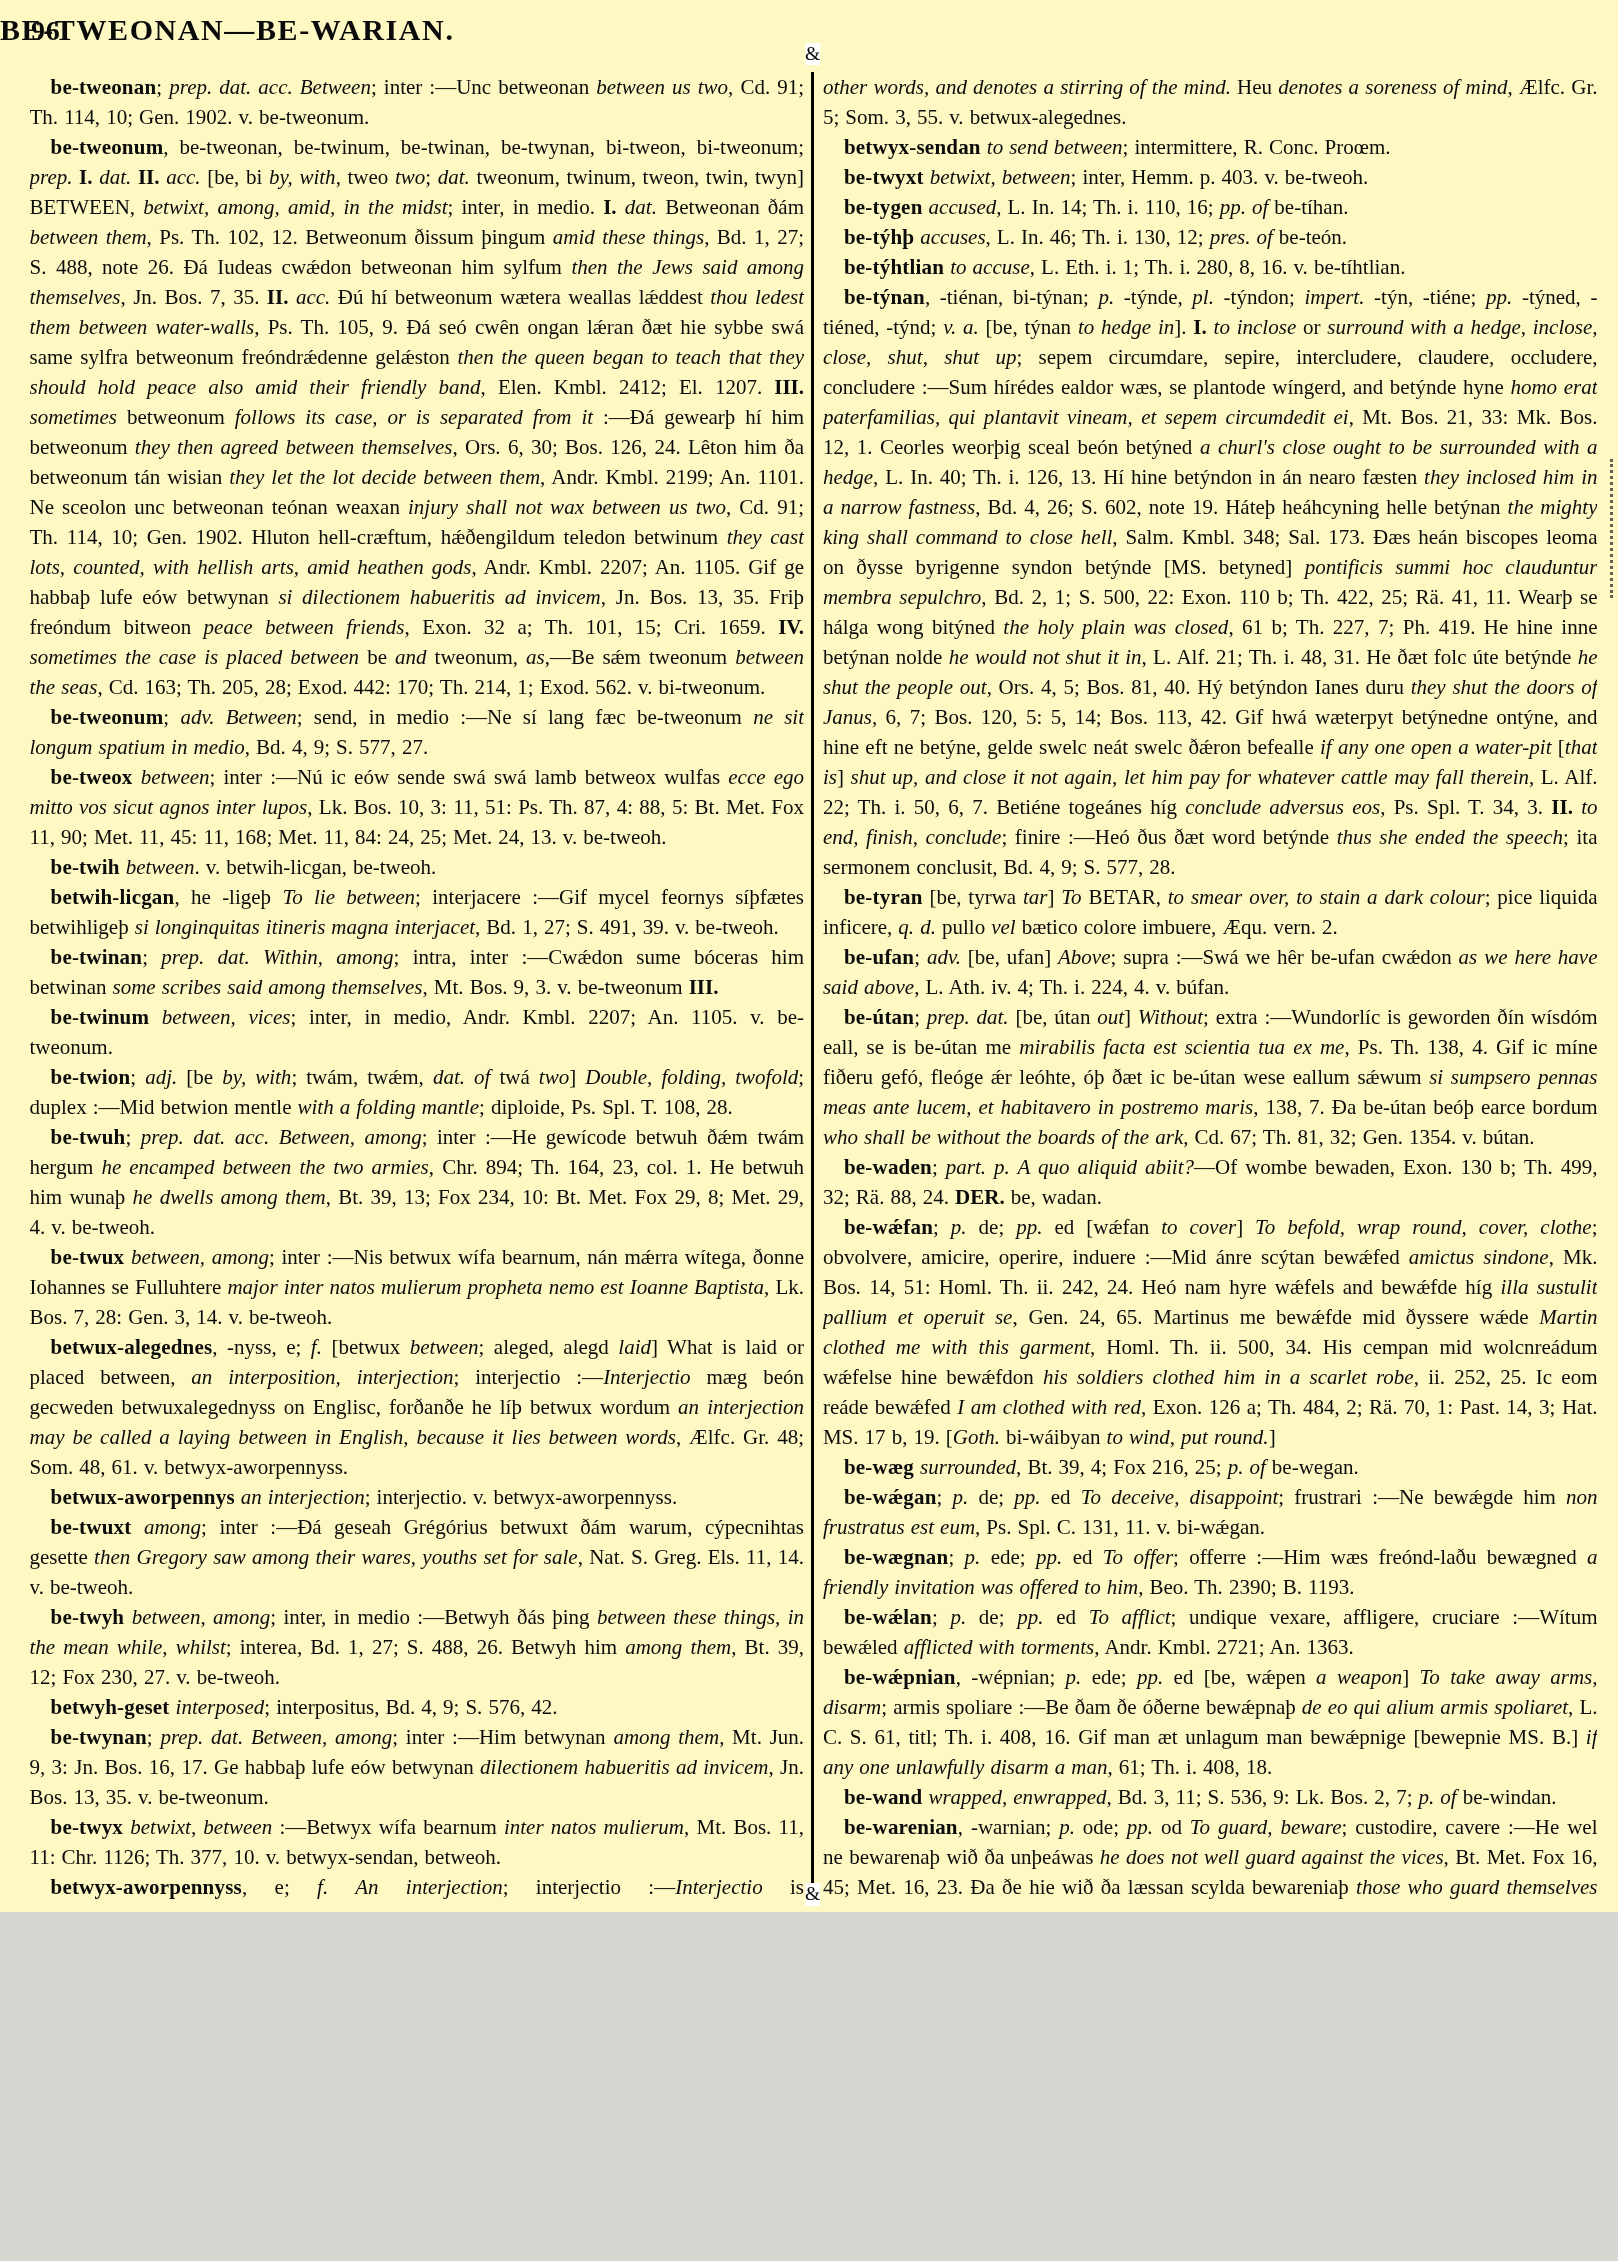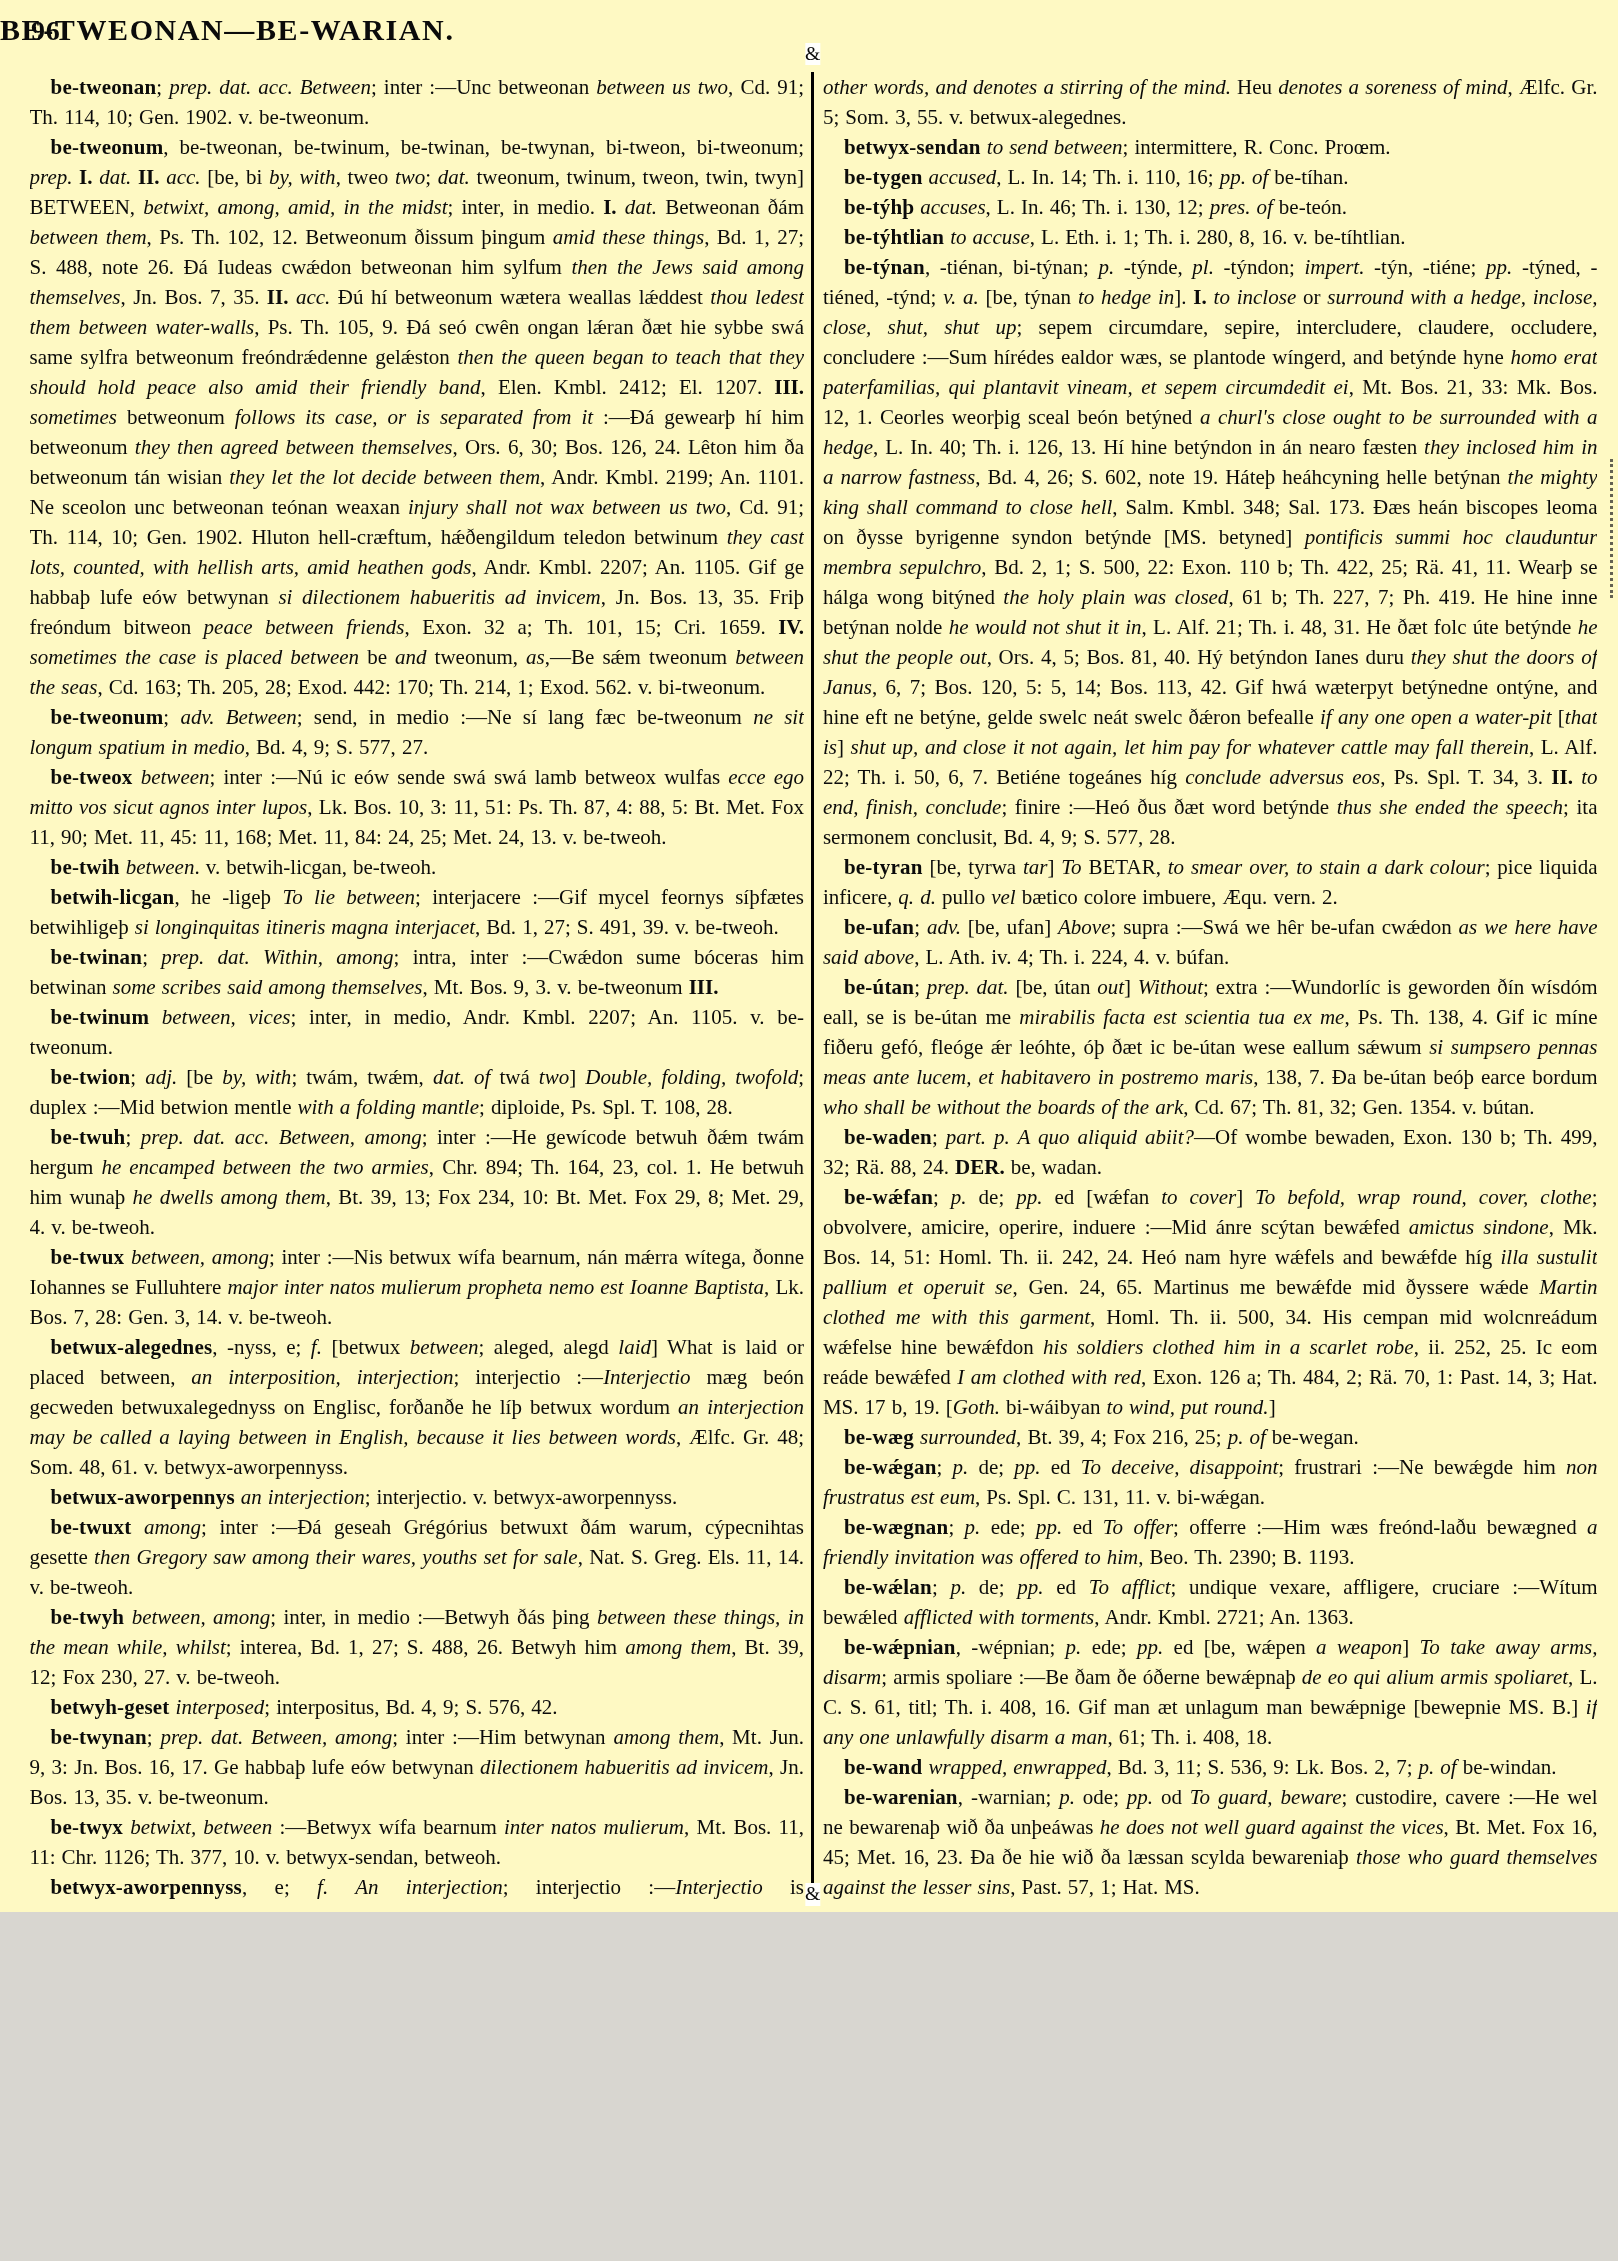--- a/index.html
+++ b/index.html
@@ -56,20 +56,21 @@
         <p class="entry"><b class="hw">be-twyx</b><span> </span><span class="it">betwixt, between</span><span> :—Betwyx wífa bearnum </span><span class="it">inter natos mulierum</span><span>, Mt. Bos. 11, 11: Chr. 1126; Th. 377, 10. v. betwyx-sendan, betweoh.</span></p>
         <p class="entry"><b class="hw">betwyx-aworpennyss</b><span>, e; </span><span class="it">f. An interjection</span><span>; interjectio :—</span><span class="it">Interjectio</span><span> is betwyxaworpennyss. Se dǽl líþ betwux ôðrum wordum, and geswutelaþ ðæs môdes styrunge. </span><span class="it">Heu</span><span> geswutelaþ môdes sârnesse </span><span class="it">an interjection is a throwing between. This part of speech lieth between</span></p>
       </div>
     <div class="divider">
       <span class="orn top">&amp;</span>
       <span class="orn bottom">&amp;</span>
     </div>
     <div class="column right">
         <p class="entry cont"><span class="it">other words, and denotes a stirring of the mind.</span><span> Heu </span><span class="it">denotes a soreness of mind</span><span>, Ælfc. Gr. 5; Som. 3, 55. v. betwux-alegednes.</span></p>
         <p class="entry"><b class="hw">betwyx-sendan</b><span> </span><span class="it">to send between</span><span>; intermittere, R. Conc. Proœm.</span></p>
+        <p class="entry"><b class="hw">be-twyxt</b><span> </span><span class="it">betwixt, between</span><span>; inter, Hemm. p. 403. v. be-tweoh.</span></p>
         <p class="entry"><b class="hw">be-tygen</b><span> </span><span class="it">accused</span><span>, L. In. 14; Th. i. 110, 16; </span><span class="it">pp. of</span><span> be-tíhan.</span></p>
         <p class="entry"><b class="hw">be-týhþ</b><span> </span><span class="it">accuses</span><span>, L. In. 46; Th. i. 130, 12; </span><span class="it">pres. of</span><span> be-teón.</span></p>
         <p class="entry"><b class="hw">be-týhtlian</b><span> </span><span class="it">to accuse</span><span>, L. Eth. i. 1; Th. i. 280, 8, 16. v. be-tíhtlian.</span></p>
         <p class="entry"><b class="hw">be-týnan</b><span>, -tiénan, bi-týnan; </span><span class="it">p.</span><span> -týnde, </span><span class="it">pl.</span><span> -týndon; </span><span class="it">impert.</span><span> -týn, -tiéne; </span><span class="it">pp.</span><span> -týned, -tiéned, -týnd; </span><span class="it">v. a.</span><span> [be, týnan </span><span class="it">to hedge in</span><span>]. </span><span class="sc">I.</span><span> </span><span class="it">to inclose</span><span> or </span><span class="it">surround with a hedge, inclose, close, shut, shut up</span><span>; sepem circumdare, sepire, intercludere, claudere, occludere, concludere :—Sum hírédes ealdor wæs, se plantode wíngerd, and betýnde hyne </span><span class="it">homo erat paterfamilias, qui plantavit vineam, et sepem circumdedit ei</span><span>, Mt. Bos. 21, 33: Mk. Bos. 12, 1. Ceorles weorþig sceal beón betýned </span><span class="it">a churl's close ought to be surrounded with a hedge</span><span>, L. In. 40; Th. i. 126, 13. Hí hine betýndon in án nearo fæsten </span><span class="it">they inclosed him in a narrow fastness</span><span>, Bd. 4, 26; S. 602, note 19. Háteþ heáhcyning helle betýnan </span><span class="it">the mighty king shall command to close hell</span><span>, Salm. Kmbl. 348; Sal. 173. Ðæs heán biscopes leoma on ðysse byrigenne syndon betýnde [MS. betyned] </span><span class="it">pontificis summi hoc clauduntur membra sepulchro</span><span>, Bd. 2, 1; S. 500, 22: Exon. 110 b; Th. 422, 25; Rä. 41, 11. Wearþ se hálga wong bitýned </span><span class="it">the holy plain was closed</span><span>, 61 b; Th. 227, 7; Ph. 419. He hine inne betýnan nolde </span><span class="it">he would not shut it in</span><span>, L. Alf. 21; Th. i. 48, 31. He ðæt folc úte betýnde </span><span class="it">he shut the people out</span><span>, Ors. 4, 5; Bos. 81, 40. Hý betýndon Ianes duru </span><span class="it">they shut the doors of Janus</span><span>, 6, 7; Bos. 120, 5: 5, 14; Bos. 113, 42. Gif hwá wæterpyt betýnedne ontýne, and hine eft ne betýne, gelde swelc neát swelc ðǽron befealle </span><span class="it">if any one open a water-pit</span><span> [</span><span class="it">that is</span><span>] </span><span class="it">shut up, and close it not again, let him pay for whatever cattle may fall therein</span><span>, L. Alf. 22; Th. i. 50, 6, 7. Betiéne togeánes híg </span><span class="it">conclude adversus eos</span><span>, Ps. Spl. T. 34, 3. </span><span class="sc">II.</span><span> </span><span class="it">to end, finish, conclude</span><span>; finire :—Heó ðus ðæt word betýnde </span><span class="it">thus she ended the speech</span><span>; ita sermonem conclusit, Bd. 4, 9; S. 577, 28.</span></p>
         <p class="entry"><b class="hw">be-tyran</b><span> [be, tyrwa </span><span class="it">tar</span><span>] </span><span class="it">To</span><span> BETAR, </span><span class="it">to smear over, to stain a dark colour</span><span>; pice liquida inficere, </span><span class="it">q. d.</span><span> pullo </span><span class="it">vel</span><span> bætico colore imbuere, Æqu. vern. 2.</span></p>
         <p class="entry"><b class="hw">be-ufan</b><span>; </span><span class="it">adv.</span><span> [be, ufan] </span><span class="it">Above</span><span>; supra :—Swá we hêr be-ufan cwǽdon </span><span class="it">as we here have said above</span><span>, L. Ath. iv. 4; Th. i. 224, 4. v. búfan.</span></p>
         <p class="entry"><b class="hw">be-útan</b><span>; </span><span class="it">prep. dat.</span><span> [be, útan </span><span class="it">out</span><span>] </span><span class="it">Without</span><span>; extra :—Wundorlíc is geworden ðín wísdóm eall, se is be-útan me </span><span class="it">mirabilis facta est scientia tua ex me</span><span>, Ps. Th. 138, 4. Gif ic míne fiðeru gefó, fleóge ǽr leóhte, óþ ðæt ic be-útan wese eallum sǽwum </span><span class="it">si sumpsero pennas meas ante lucem, et habitavero in postremo maris</span><span>, 138, 7. Ða be-útan beóþ earce bordum </span><span class="it">who shall be without the boards of the ark</span><span>, Cd. 67; Th. 81, 32; Gen. 1354. v. bútan.</span></p>
         <p class="entry"><b class="hw">be-waden</b><span>; </span><span class="it">part. p. A quo aliquid abiit?</span><span>—Of wombe bewaden, Exon. 130 b; Th. 499, 32; Rä. 88, 24. </span><span class="sc">DER.</span><span> be, wadan.</span></p>
         <p class="entry"><b class="hw">be-wǽfan</b><span>; </span><span class="it">p.</span><span> de; </span><span class="it">pp.</span><span> ed [wǽfan </span><span class="it">to cover</span><span>] </span><span class="it">To befold, wrap round, cover, clothe</span><span>; obvolvere, amicire, operire, induere :—Mid ánre scýtan bewǽfed </span><span class="it">amictus sindone</span><span>, Mk. Bos. 14, 51: Homl. Th. ii. 242, 24. Heó nam hyre wǽfels and bewǽfde híg </span><span class="it">illa sustulit pallium et operuit se</span><span>, Gen. 24, 65. Martinus me bewǽfde mid ðyssere wǽde </span><span class="it">Martin clothed me with this garment</span><span>, Homl. Th. ii. 500, 34. His cempan mid wolcnreádum wǽfelse hine bewǽfdon </span><span class="it">his soldiers clothed him in a scarlet robe</span><span>, ii. 252, 25. Ic eom reáde bewǽfed </span><span class="it">I am clothed with red</span><span>, Exon. 126 a; Th. 484, 2; Rä. 70, 1: Past. 14, 3; Hat. MS. 17 b, 19. [</span><span class="it">Goth.</span><span> bi-wáibyan </span><span class="it">to wind, put round.</span><span>]</span></p>
         <p class="entry"><b class="hw">be-wæg</b><span> </span><span class="it">surrounded</span><span>, Bt. 39, 4; Fox 216, 25; </span><span class="it">p. of</span><span> be-wegan.</span></p>

